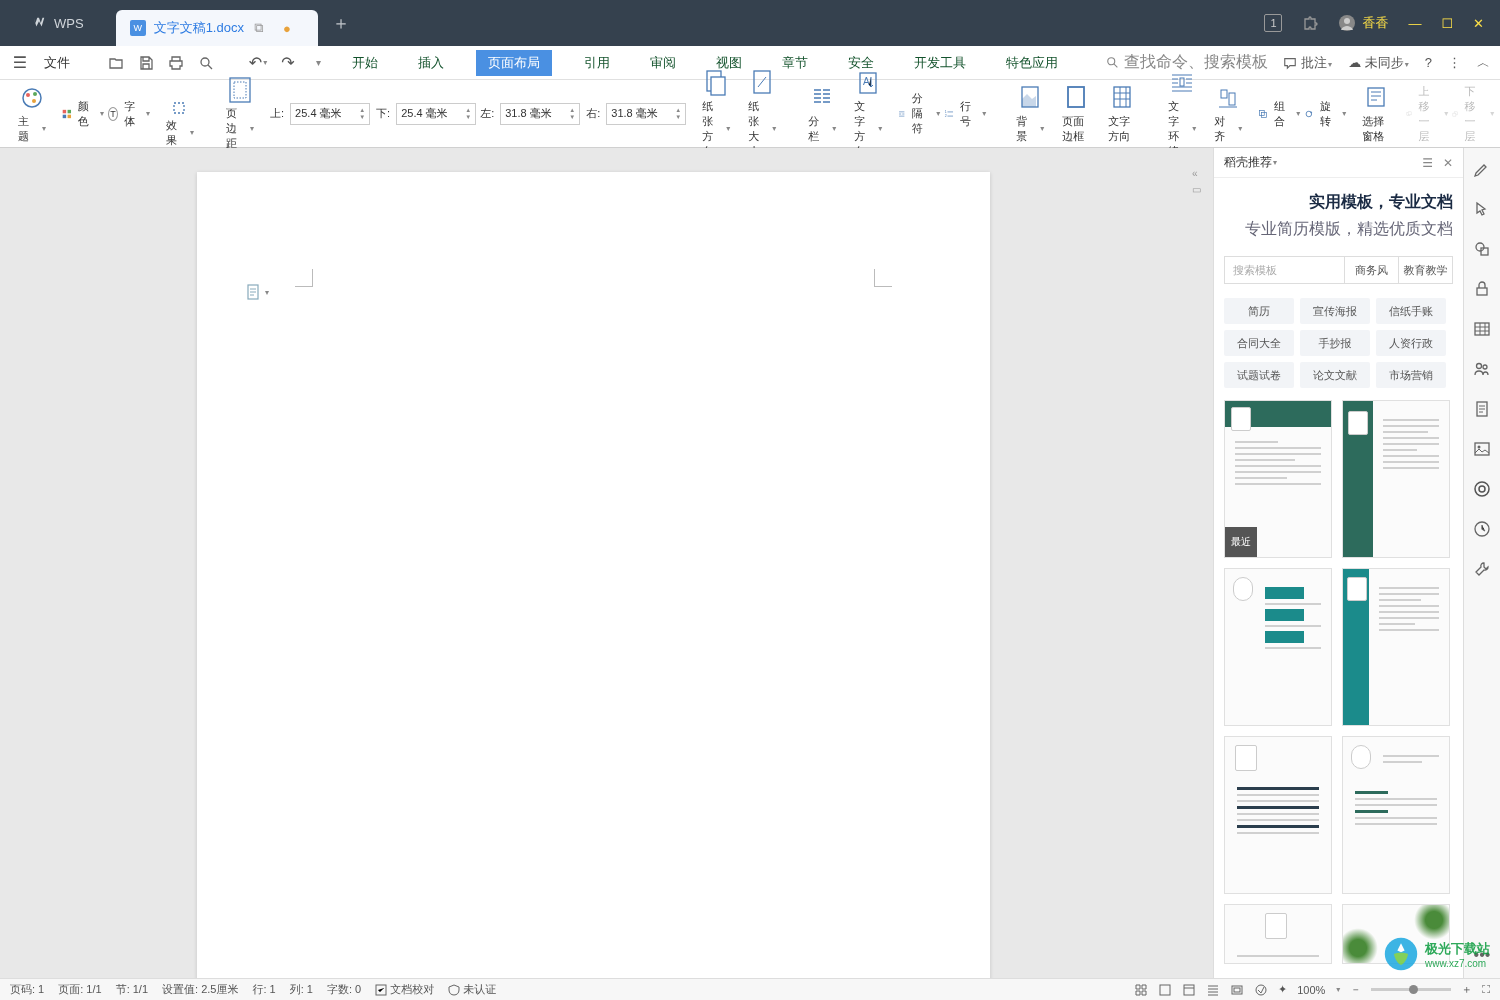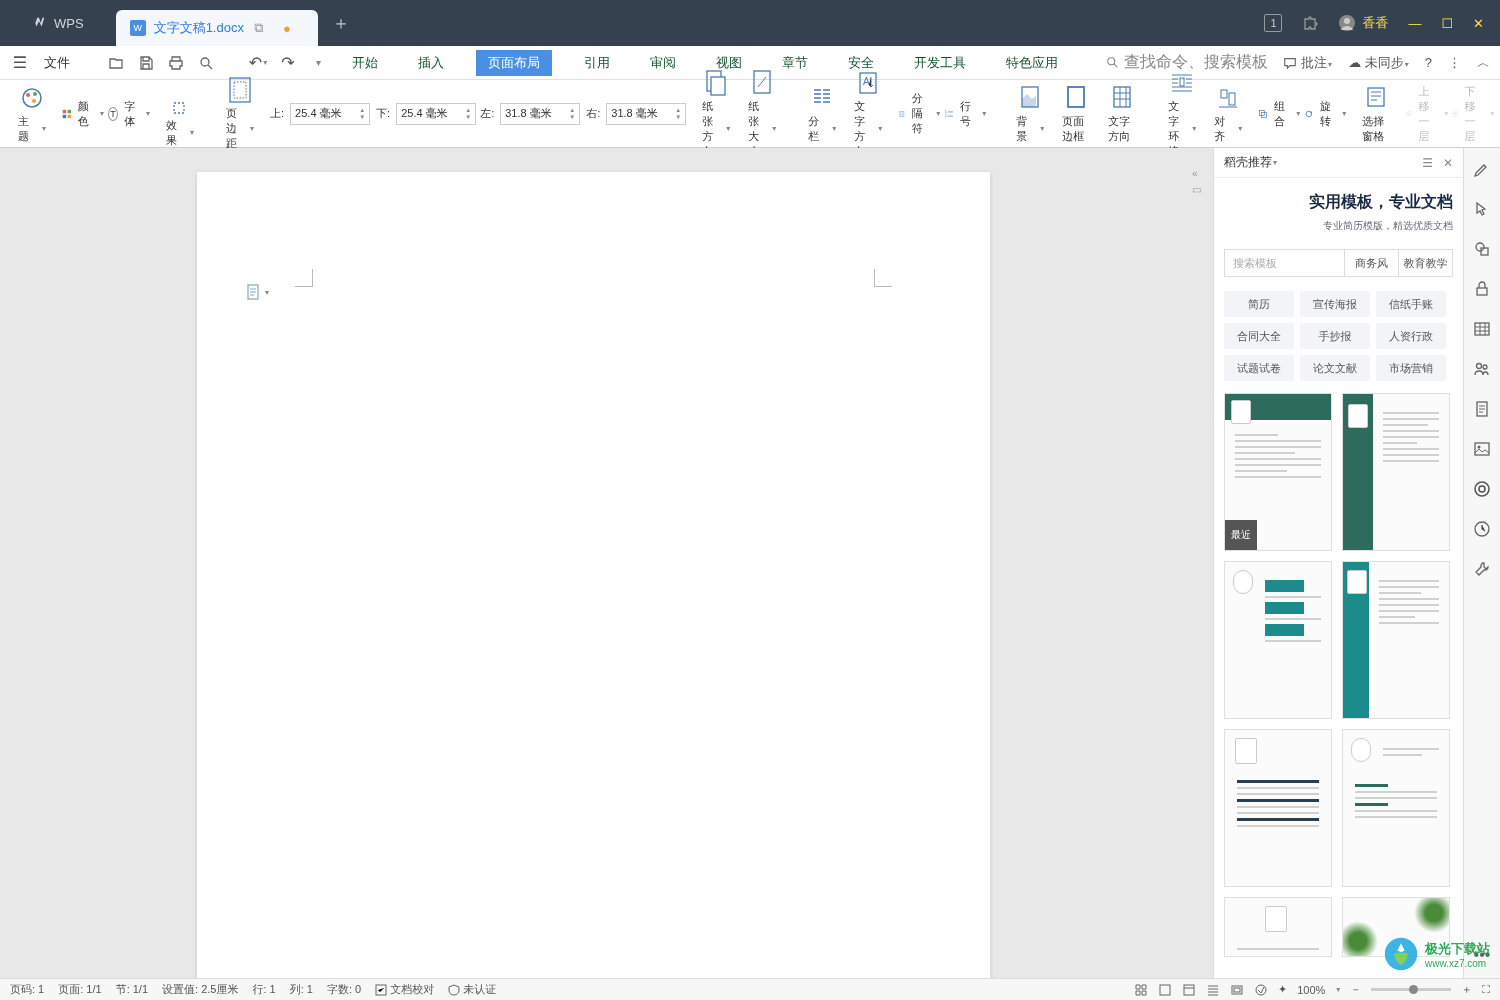--- a/index.html
+++ b/index.html
@@ -50,21 +50,21 @@
 .page-icon-btn { position: absolute; left: 50px; top: 112px; display: flex; align-items: center; gap: 3px; color: #888; font-size: 12px; }
 .tiny-handle { position: absolute; left: 1192px; top: 20px; width: 12px; height: 12px; color: #999; font-size: 10px; }
 .tiny-handle2 { position: absolute; left: 1192px; top: 36px; width: 12px; height: 12px; color: #999; font-size: 10px; }
 
 
 .template-panel { width: 250px; background: #FFF; border-left: 1px solid #DDD; display: flex; flex-direction: column; }
 .tp-head { height: 30px; display: flex; align-items: center; padding: 0 10px; font-size: 12px; color: #333; border-bottom: 1px solid #EEE; }
 .tp-head-r { margin-left: auto; display: flex; gap: 10px; color: #888; }
 .tp-banner { padding: 14px 10px 8px; text-align: right; }
 .tp-banner-t1 { font-size: 16px; font-weight: bold; color: #1B2B44; }
-.tp-banner-t2 { font-size: 10px; color: #667; margin-top: 6px; }
+.tp-banner-t2 { font-size: 16px; color: #667; margin-top: 6px; }
 .tp-search-row { display: flex; padding: 8px 10px; gap: 0; }
 .tp-search { flex: 1; border: 1px solid #DDD; height: 28px; font-size: 11px; padding: 0 8px; color: #AAA; display: flex; align-items: center; }
 .tp-quick { width: 54px; border: 1px solid #DDD; border-left: none; height: 28px; font-size: 11px; display: flex; align-items: center; justify-content: center; color: #555; }
 .tp-cats { display: flex; flex-wrap: wrap; gap: 6px; padding: 6px 10px; }
 .tp-cat { width: 70px; height: 26px; background: #F2F4F7; font-size: 11px; color: #555; display: flex; align-items: center; justify-content: center; border-radius: 2px; }
 .tp-grid { flex: 1; overflow: hidden; padding: 6px 10px; display: flex; flex-wrap: wrap; gap: 10px; align-content: flex-start; }
 .tp-thumb { width: 108px; height: 158px; background: #FBFBFB; border: 1px solid #E0E0E0; position: relative; overflow: hidden; }
 .tp-thumb-hd { height: 26px; background: #2D6B5C; }
 .tp-thumb-hd.teal { background: #2D6B5C; }
 .tp-thumb-side { position: absolute; left: 0; top: 0; width: 30px; height: 100%; background: #2D6B5C; }

